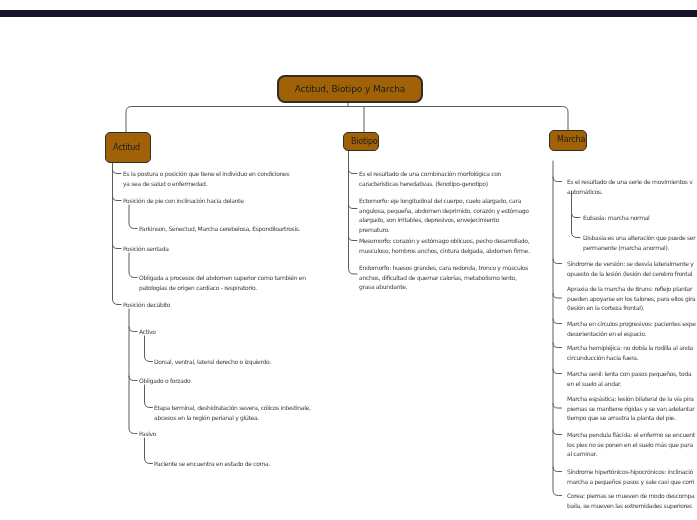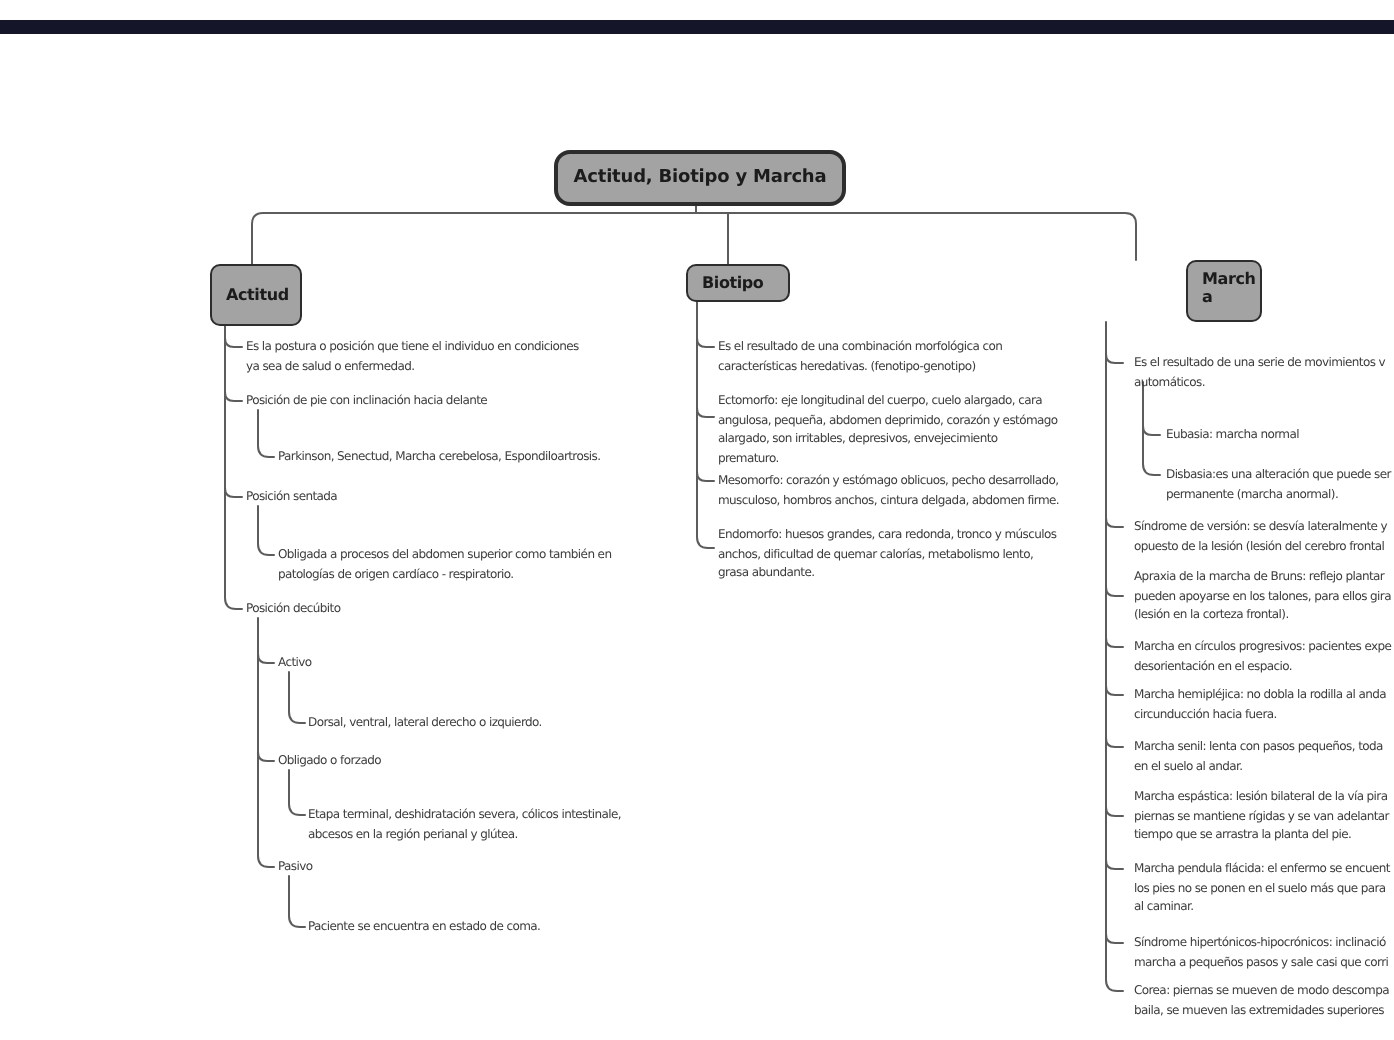--- a/index.html
+++ b/index.html
@@ -2,30 +2,30 @@
 <html><head>
 <meta charset="utf-8">
 <style>
   html,body{margin:0;padding:0;background:#fff;}
   #stage{position:relative;width:697px;height:520px;background:#ffffff;overflow:hidden;
          font-family:"DejaVu Sans",sans-serif;}
   #topbar{position:absolute;left:0;top:10px;width:697px;height:7px;}
   #wires{position:absolute;left:0;top:0;width:697px;height:520px;}
   .t{position:absolute;font-size:6px;line-height:9.5px;letter-spacing:-0.3px;
      color:#3d3d3d;white-space:pre;}
-  .node{position:absolute;background:#a3a3a3;border:1.5px solid #2d2d2d;border-radius:5px;
+  .node{position:absolute;background:#a16207;border:1.5px solid #2d2d2d;border-radius:5px;
         display:flex;align-items:center;box-sizing:border-box;
-        font-weight:bold;color:#1c1c1c;}
+        font-weight:normal;color:#1c1c1c;}
   .branch{font-size:8px;padding-left:7px;letter-spacing:-0.2px;}
   #root-node{left:277px;top:75px;width:146px;height:28px;border-width:2px;border-radius:8px;
              justify-content:center;font-size:9px;letter-spacing:-0.1px;}
   #node-actitud{left:105px;top:132px;width:46px;height:31px;}
-  #node-biotipo{left:343px;top:132px;width:52px;height:19px;text-align:center;}
-  #node-marcha{left:549px;top:130px;width:38px;height:31px;align-items:flex-start;
-               padding-top:4px;line-height:9px;overflow-wrap:anywhere;white-space:normal;margin-left:44px;}
+  #node-biotipo{left:343px;top:132px;width:36px;height:19px;text-align:center;}
+  #node-marcha{left:549px;top:130px;width:38px;height:21px;align-items:flex-start;
+               padding-top:4px;line-height:9px;overflow-wrap:anywhere;white-space:normal;}
 </style>
 </head>
 <body>
 
 <div id="stage">
 
   <div id="topbar" style="background: rgb(21, 21, 42);"></div>
 
   <svg id="wires" viewBox="0 0 697 520" fill="none" stroke="#5c5c5c" stroke-width="1" stroke-linecap="round">
 

